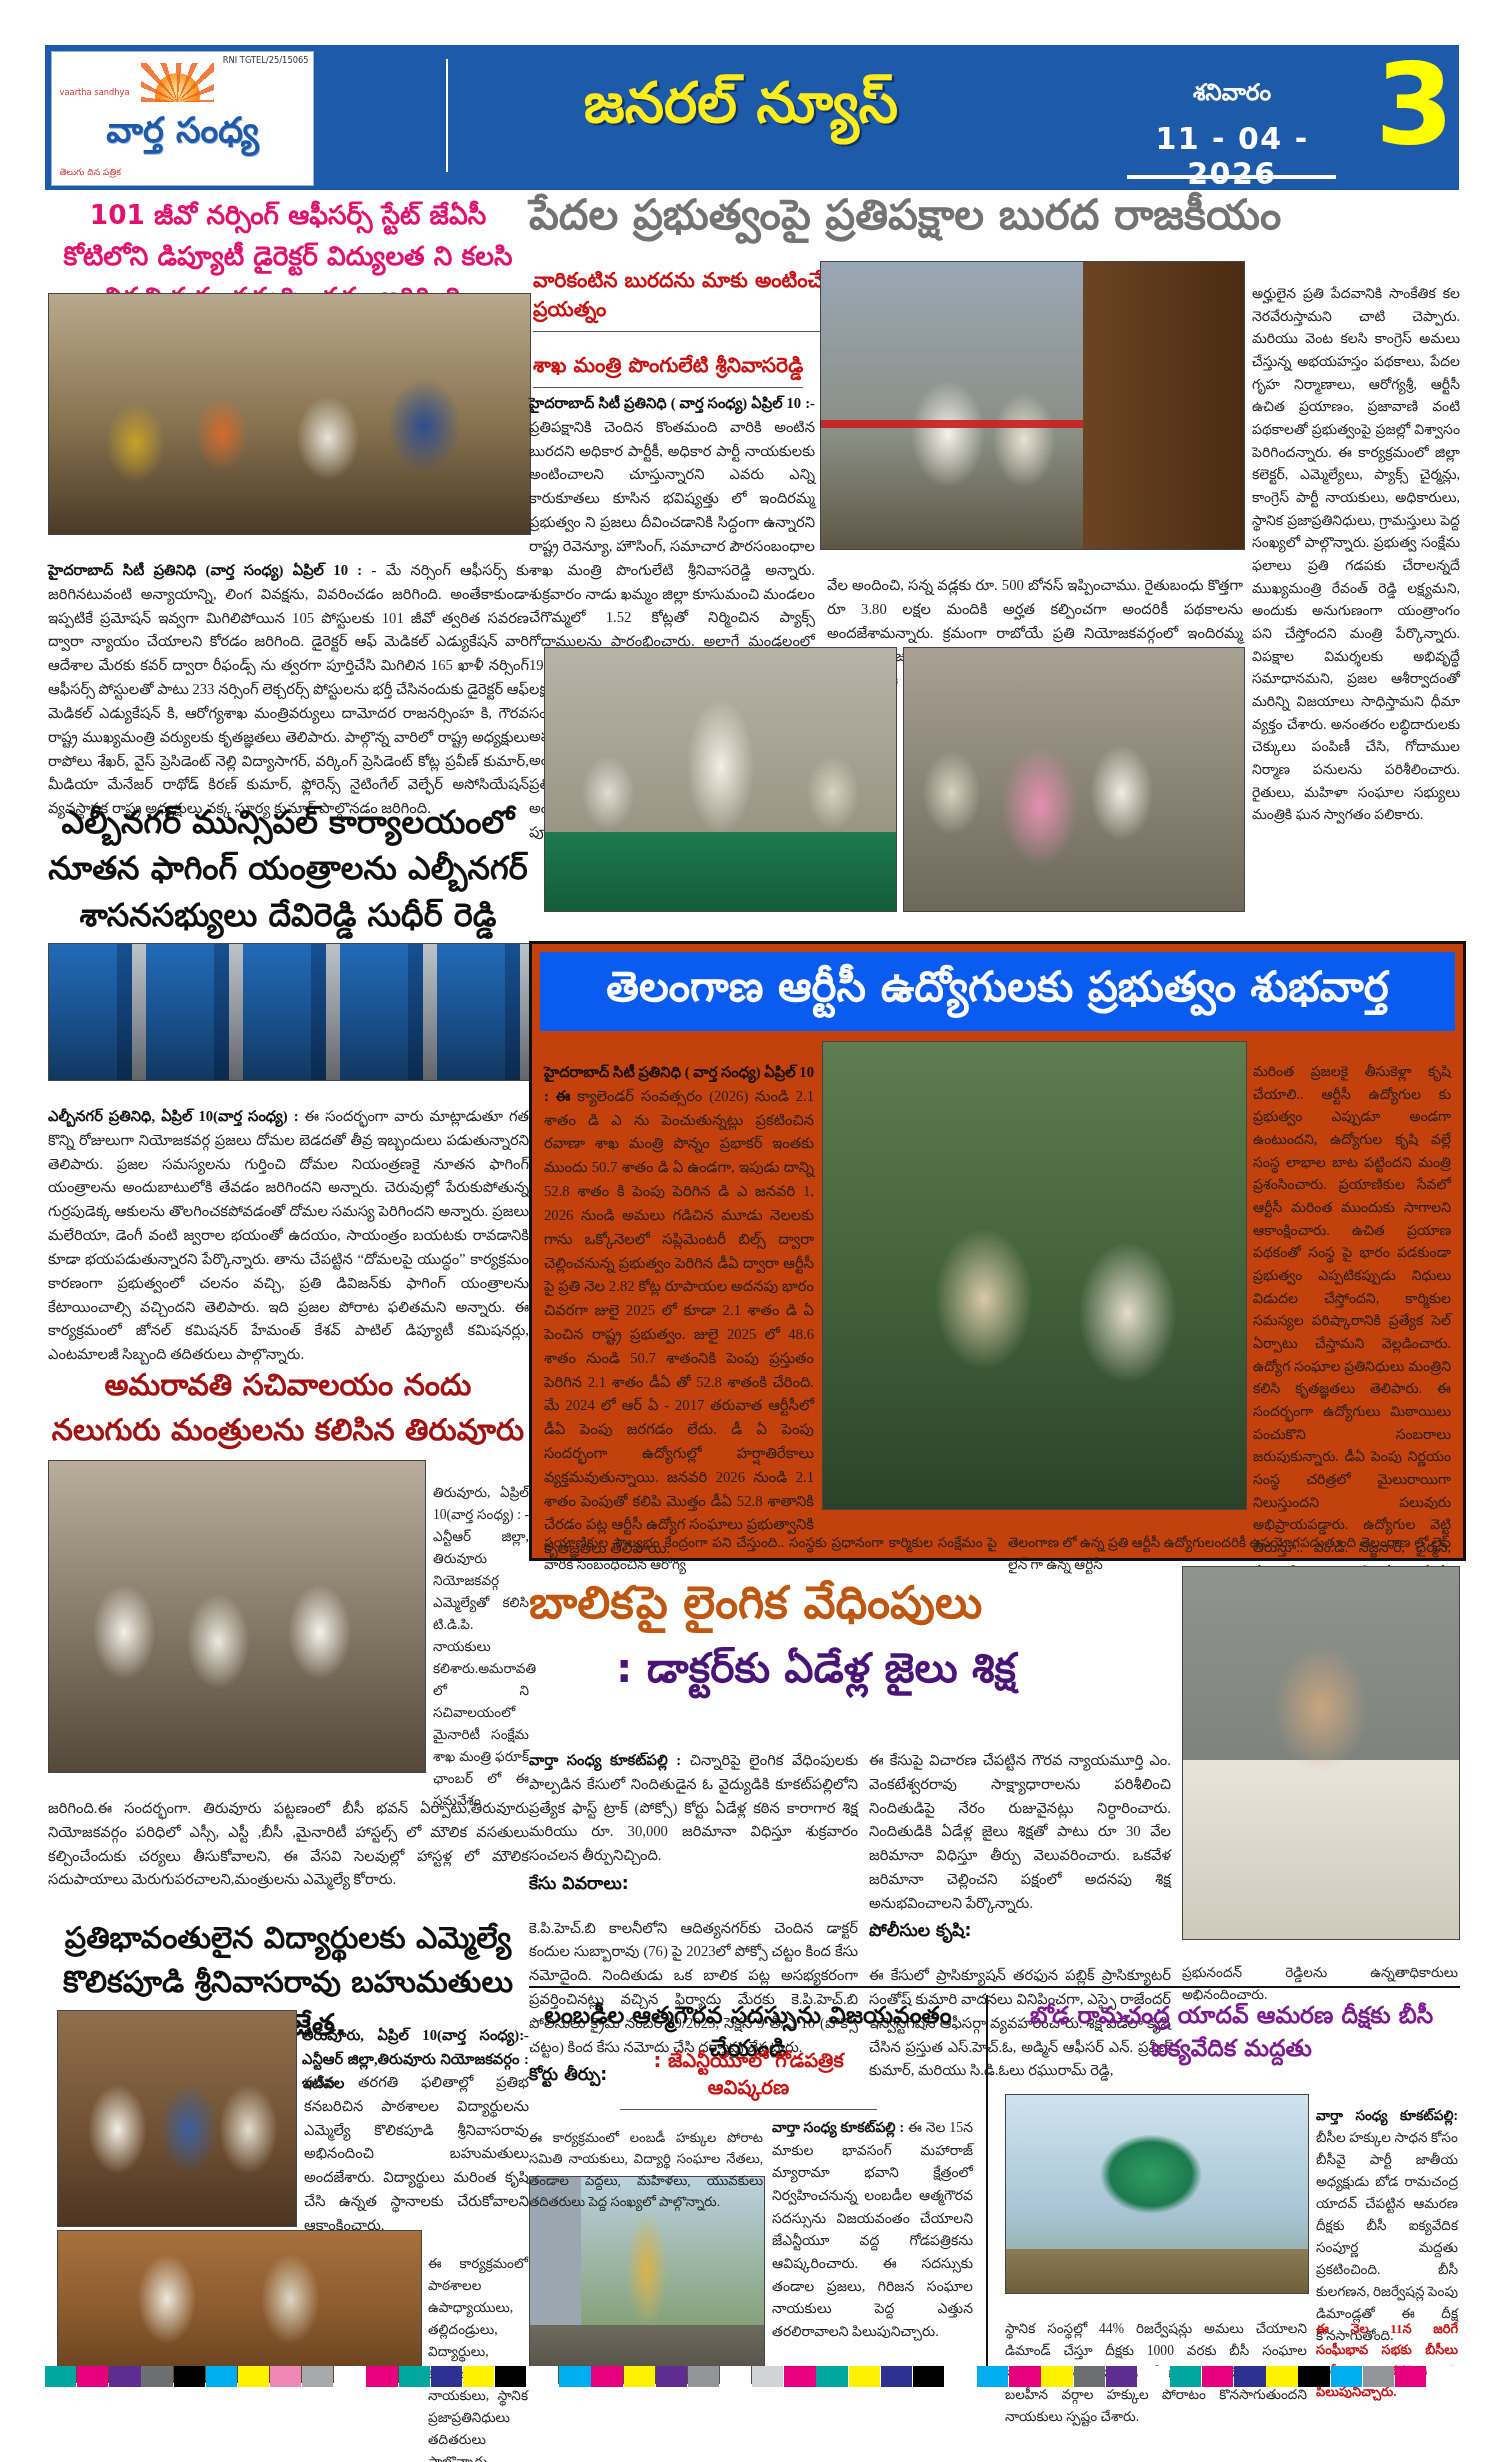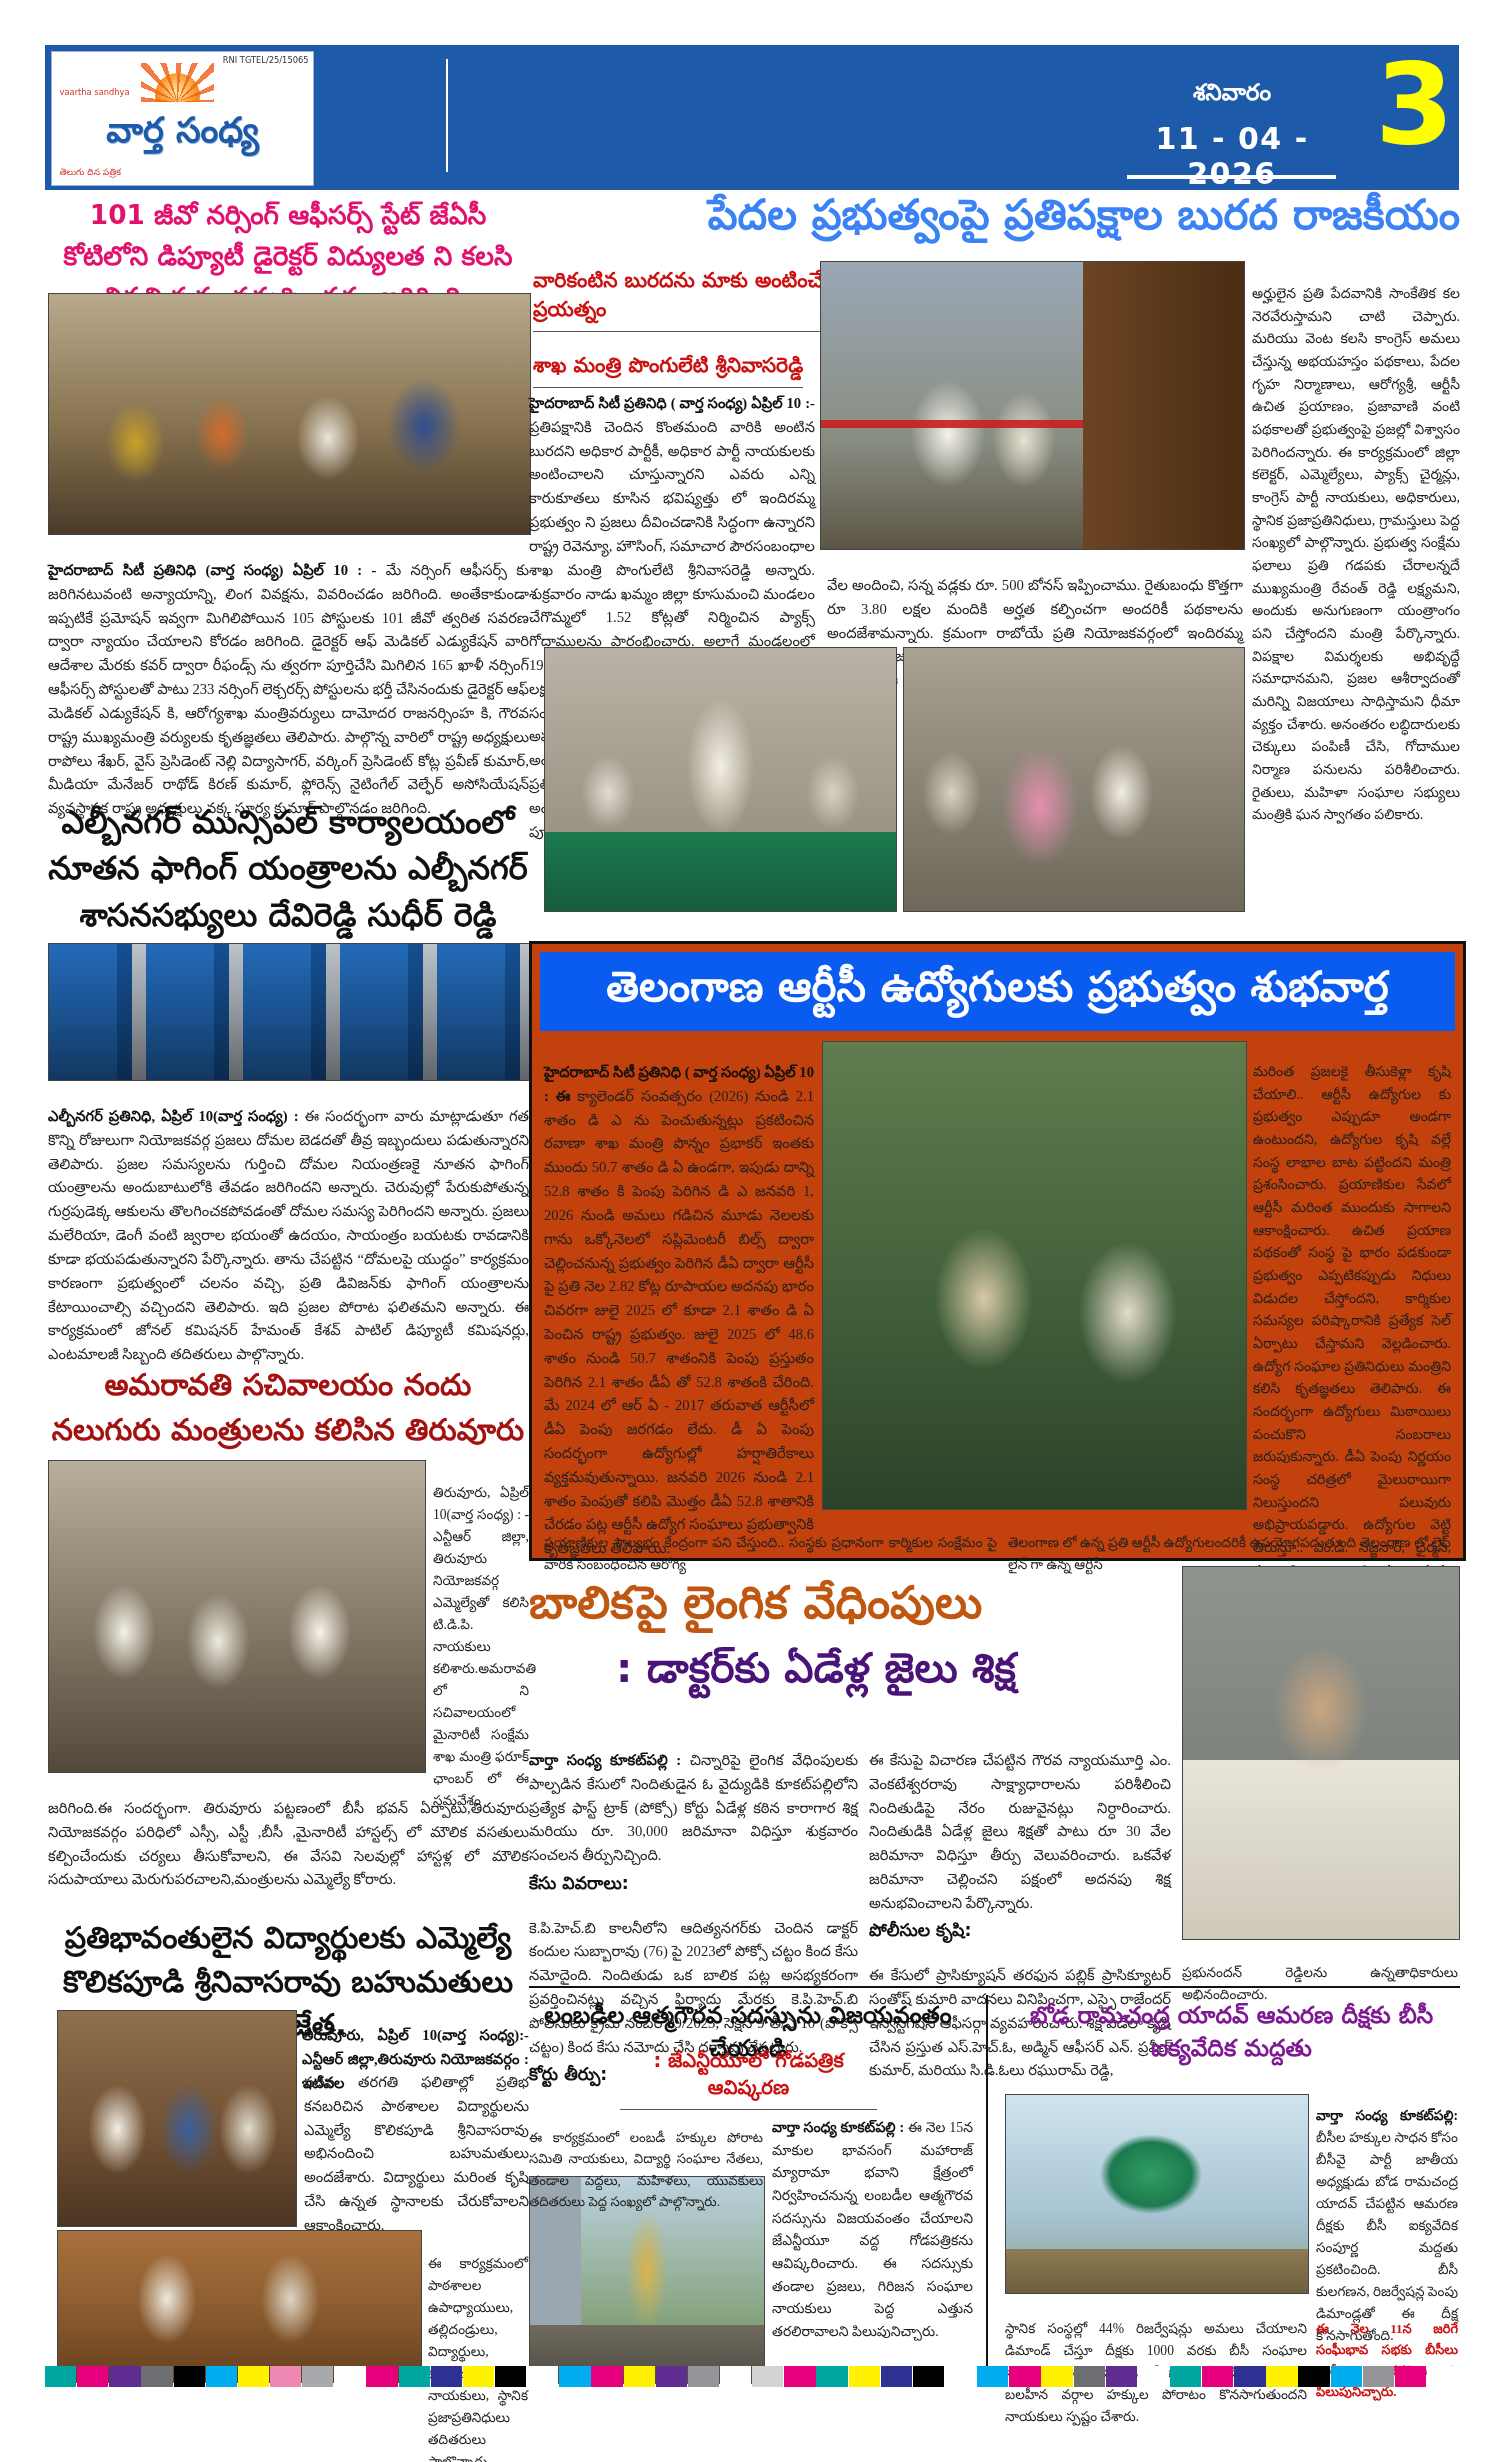--- a/index.html
+++ b/index.html
@@ -22,21 +22,21 @@
   .hdr-div{left:446px;top:59px;width:2.3px;height:113px;background:#ffffff;}
   .paper-title{left:484px;top:70px;width:514px;text-align:center;font-size:56px;font-weight:bold;color:#ffec1a;
        text-shadow:2.3px 2.3px 0 #0d3468;font-family:"DejaVu Sans",sans-serif;}
   .day{left:1111px;top:79px;width:242px;text-align:center;font-size:23px;font-weight:bold;color:#ffffff;font-family:"DejaVu Sans",sans-serif;}
   .date{left:1111px;top:121px;width:242px;text-align:center;font-size:30px;font-weight:bold;color:#ffffff;font-family:"DejaVu Sans",sans-serif;letter-spacing:1.5px;}
   .date-rule{left:1127px;top:175px;width:209px;height:3.8px;background:#ffffff;}
   .pageno{left:1369px;top:48px;width:91px;text-align:center;font-size:113px;font-weight:bold;color:#ffff00;
        font-family:"DejaVu Sans",sans-serif;line-height:1;}
   
   .h-pink{color:#e3116e;font-size:26.4px;font-weight:bold;text-align:center;line-height:1.55;font-family:"DejaVu Sans",sans-serif;}
-  .h-navy{color:#3b82f6;font-size:42px;font-weight:bold;text-align:right;font-family:"DejaVu Sans",sans-serif;}
+  .h-navy{color:#737373;font-size:42px;font-weight:bold;text-align:left;font-family:"DejaVu Sans",sans-serif;}
   .h-black{color:#111111;font-size:32px;font-weight:bold;text-align:center;line-height:1.45;font-family:"DejaVu Sans",sans-serif;}
   .h-dred{color:#a31111;font-size:30px;font-weight:bold;text-align:center;line-height:1.5;font-family:"DejaVu Sans",sans-serif;}
   .h-orange{color:#bf5711;font-size:45px;font-weight:bold;text-align:left;font-family:"DejaVu Sans",sans-serif;}
   .h-purple{color:#4a1378;font-size:41px;font-weight:bold;text-align:center;font-family:"DejaVu Sans",sans-serif;}
   .h-banner{color:#ffffff;font-size:42px;font-weight:bold;text-align:center;font-family:"DejaVu Sans",sans-serif;}
   .h-bot{color:#111111;font-size:23.4px;font-weight:bold;font-family:"DejaVu Sans",sans-serif;}
   .h-violet{color:#801a94;font-size:23.4px;font-weight:bold;text-align:center;font-family:"DejaVu Sans",sans-serif;}
   .sub-red{color:#cc1111;font-size:20.4px;font-weight:bold;line-height:1.4;font-family:"DejaVu Sans",sans-serif;
        border-bottom:1.5px solid #555;padding-bottom:7.6px;display:inline-block;}
   .sub-red2{color:#cc1111;font-size:19.6px;font-weight:bold;text-align:center;font-family:"DejaVu Sans",sans-serif;
@@ -119,20 +119,21 @@
 
   <div class="abs band"></div>
   <div class="abs logo-box">
     <span class="rni">RNI TGTEL/25/15065</span>
     <span class="sun"></span>
     <span class="logo-en">vaartha sandhya</span>
     <div class="logo-te">వార్త సంధ్య</div>
     <span class="logo-tag">తెలుగు దిన పత్రిక</span>
   </div>
   <div class="abs hdr-div"></div>
+  <div class="abs paper-title">జనరల్ న్యూస్</div>
   <div class="abs day">శనివారం</div>
   <div class="abs date">11 - 04 - 2026</div>
   <div class="abs date-rule"></div>
   <div class="abs pageno">3</div>
 
   <div class="abs h-pink" style="left:47px;top:195px;width:482px;">101 జీవో నర్సింగ్ ఆఫీసర్స్ స్టేట్ జేఏసీ కోటిలోని డిప్యూటీ డైరెక్టర్  విద్యులత  ని కలసి వినతి పత్రం సమర్పించడం జరిగింది.</div>
   <div class="abs ph ph-office" style="left:48px;top:293px;width:481px;height:240px;"></div>
   <div class="abs body-txt" style="left:48px;top:539px;width:481px;height:255px;">
     <b>హైదరాబాద్ సిటీ ప్రతినిధి (వార్త సంధ్య) ఏప్రిల్ 10 : -</b>
     <span>మే నర్సింగ్ ఆఫీసర్స్ కు జరిగినటువంటి అన్యాయాన్ని, లింగ వివక్షను, వివరించడం జరిగింది. అంతేకాకుండా ఇప్పటికే ప్రమోషన్ ఇవ్వగా మిగిలిపోయిన 105 పోస్టులకు 101 జీవో త్వరిత సవరణ ద్వారా న్యాయం చేయాలని కోరడం జరిగింది. డైరెక్టర్ ఆఫ్ మెడికల్ ఎడ్యుకేషన్ వారి ఆదేశాల మేరకు కవర్ ద్వారా రీఫండ్స్ ను త్వరగా పూర్తిచేసి మిగిలిన 165 ఖాళీ నర్సింగ్ ఆఫీసర్స్ పోస్టులతో పాటు 233 నర్సింగ్ లెక్చరర్స్ పోస్టులను భర్తీ చేసినందుకు డైరెక్టర్ ఆఫ్ మెడికల్ ఎడ్యుకేషన్ కి, ఆరోగ్యశాఖ మంత్రివర్యులు దామోదర రాజనర్సింహ కి, గౌరవ రాష్ట్ర ముఖ్యమంత్రి వర్యులకు కృతజ్ఞతలు తెలిపారు. పాల్గొన్న వారిలో రాష్ట్ర అధ్యక్షులు రాపోలు శేఖర్, వైస్ ప్రెసిడెంట్ నెల్లి విద్యాసాగర్, వర్కింగ్ ప్రెసిడెంట్ కోట్ల ప్రవీణ్ కుమార్, మీడియా మేనేజర్ రాథోడ్ కిరణ్ కుమార్, ఫ్లోరెన్స్ నైటింగేల్ వెల్ఫేర్ అసోసియేషన్ వ్యవస్థాపక రాష్ట్ర అధ్యక్షులు నక్క సూర్య కుమార్ పాల్గొనడం జరిగింది.</span>

